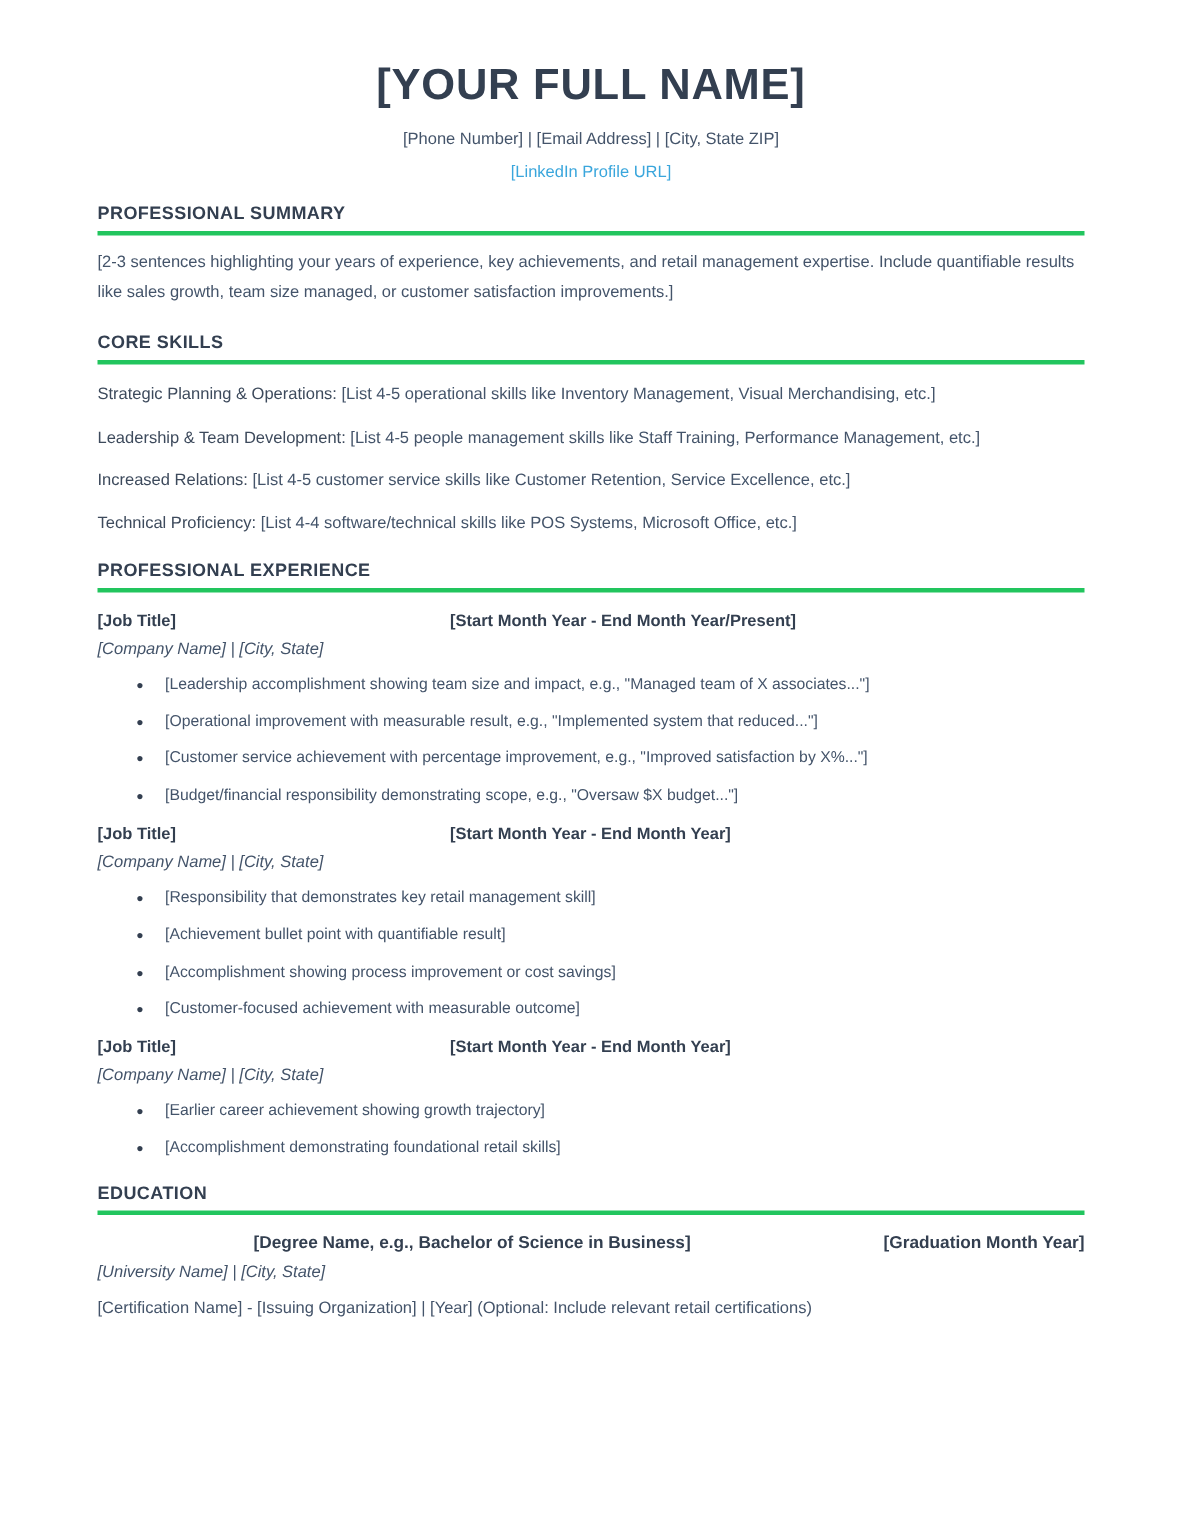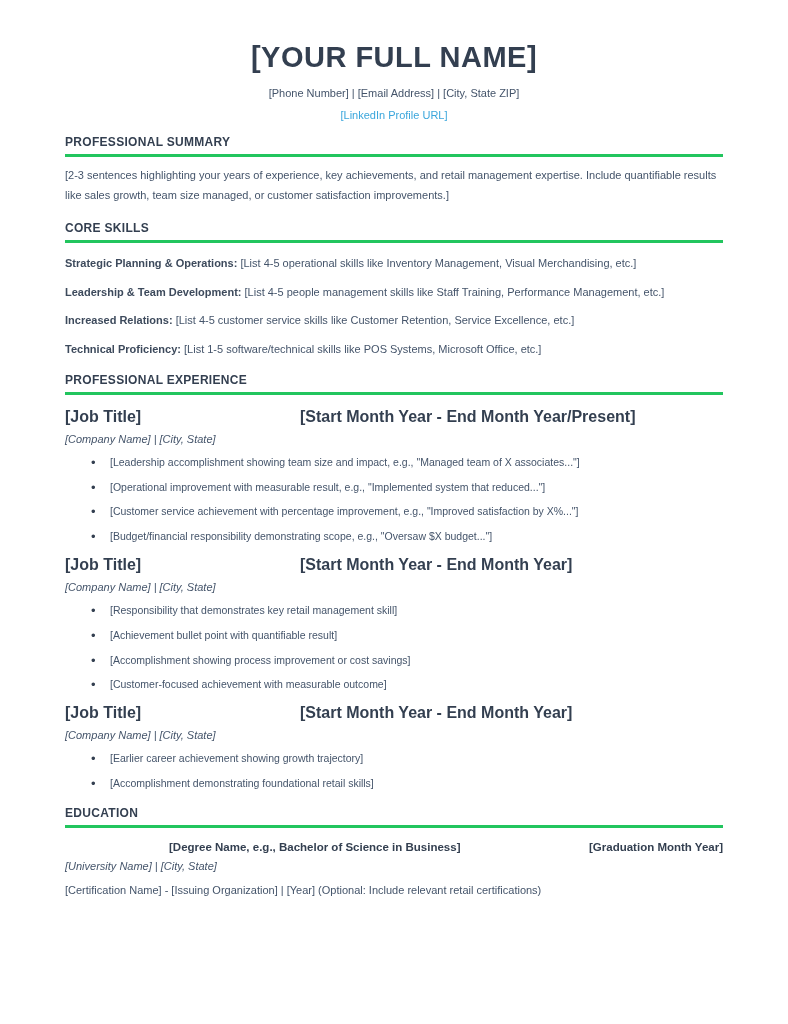--- a/index.html
+++ b/index.html
@@ -58,25 +58,25 @@
   .body-text {
     font-size: 11px;
     line-height: 1.8;
     margin: 9px 0 0 0;
   }
   .skill-line {
     font-size: 11px;
     margin: 13px 0 0 0;
     line-height: 1.4;
   }
-  .skill-line .skill-label { font-weight: bold; color: #3d4a5c; text-align: center; }
+  .skill-line .skill-label { font-weight: normal; color: #3d4a5c; text-align: center; }
   
   .job-head {
     display: flex;
-    font-size: 16px;
+    font-size: 11px;
     font-weight: bold;
     color: #333f50;
     margin: 13px 0 0 0;
   }
   .job-title-col { width: 235px; flex: 0 0 235px; }
   .company-line {
     font-style: italic;
     font-size: 11px;
     margin: 7px 0 0 0;
   }
@@ -126,21 +126,21 @@
   <p class="contact-line">[Phone Number] | [Email Address] | [City, State ZIP]</p>
   <p class="linkedin-line"><a>[LinkedIn Profile URL]</a></p>
 
   <h2 class="sec-head first">PROFESSIONAL SUMMARY</h2>
   <p class="body-text">[2-3 sentences highlighting your years of experience, key achievements, and retail management expertise. Include quantifiable results like sales growth, team size managed, or customer satisfaction improvements.]</p>
 
   <h2 class="sec-head">CORE SKILLS</h2>
   <p class="skill-line"><span class="skill-label">Strategic Planning &amp; Operations:</span><span> [List 4-5 operational skills like Inventory Management, Visual Merchandising, etc.]</span></p>
   <p class="skill-line"><span class="skill-label">Leadership &amp; Team Development:</span><span> [List 4-5 people management skills like Staff Training, Performance Management, etc.]</span></p>
   <p class="skill-line"><span class="skill-label">Increased Relations:</span><span> [List 4-5 customer service skills like Customer Retention, Service Excellence, etc.]</span></p>
-  <p class="skill-line"><span class="skill-label">Technical Proficiency:</span><span> [List 1-5 software/technical skills like POS Systems, Microsoft Office, etc.]</span></p>
+  <p class="skill-line"><span class="skill-label">Technical Proficiency:</span><span> [List 4-4 software/technical skills like POS Systems, Microsoft Office, etc.]</span></p>
 
   <h2 class="sec-head">PROFESSIONAL EXPERIENCE</h2>
 
   <div class="job-block">
     <div class="job-head">
       <span class="job-title-col">[Job Title]</span>
       <span>[Start Month Year - End Month Year/Present]</span>
     </div>
     <p class="company-line">[Company Name] | [City, State]</p>
     <ul class="bullets">

